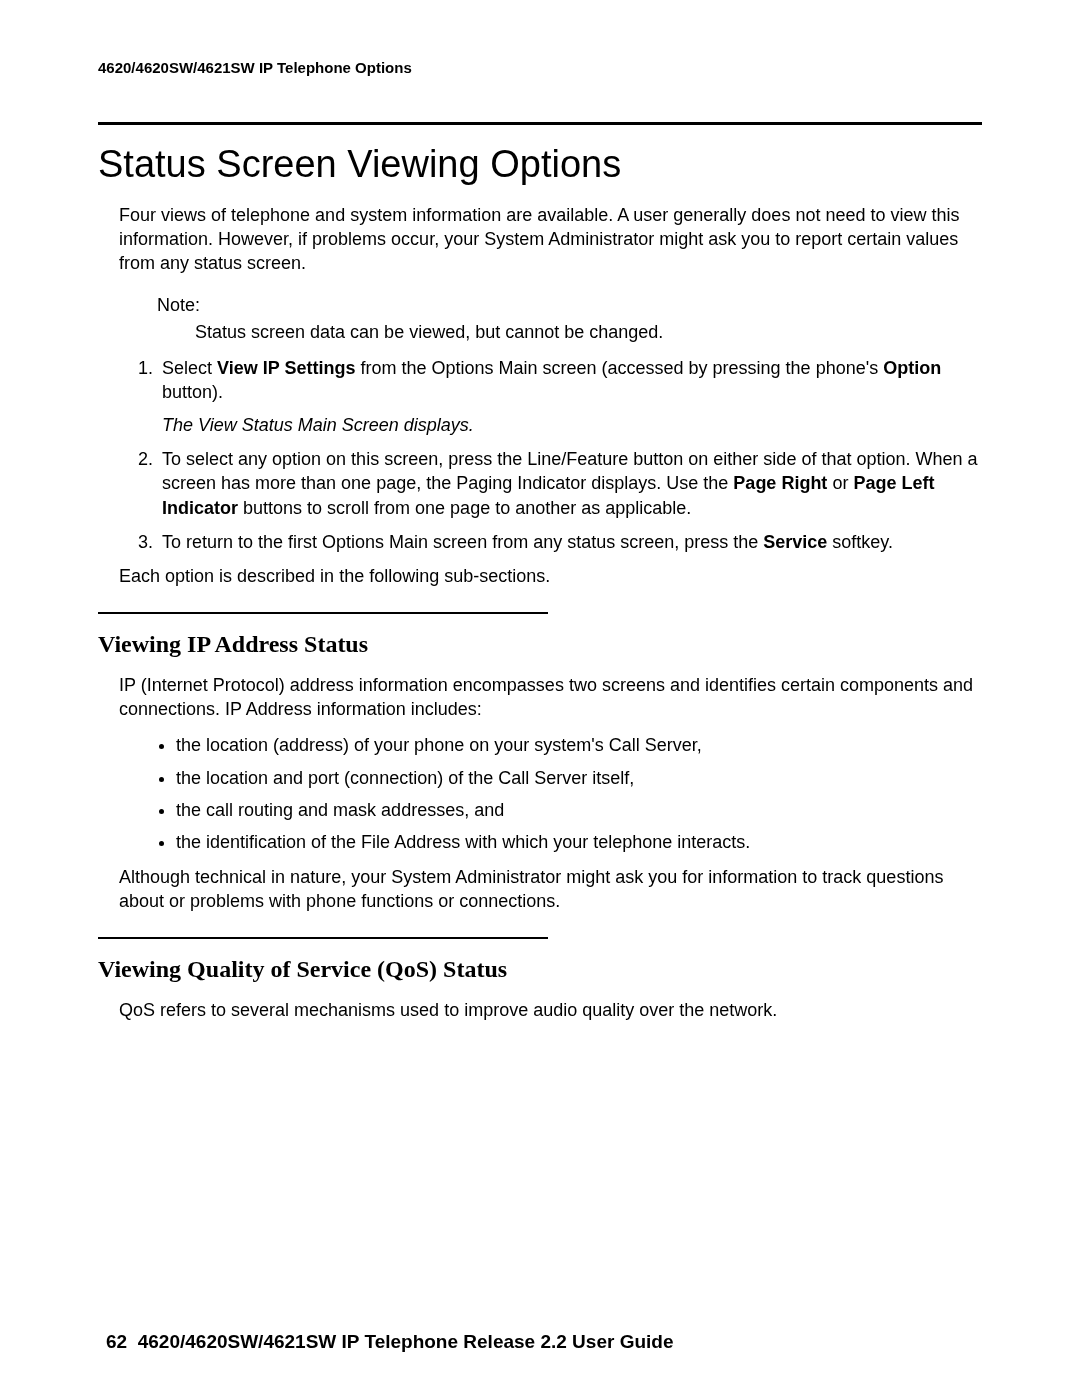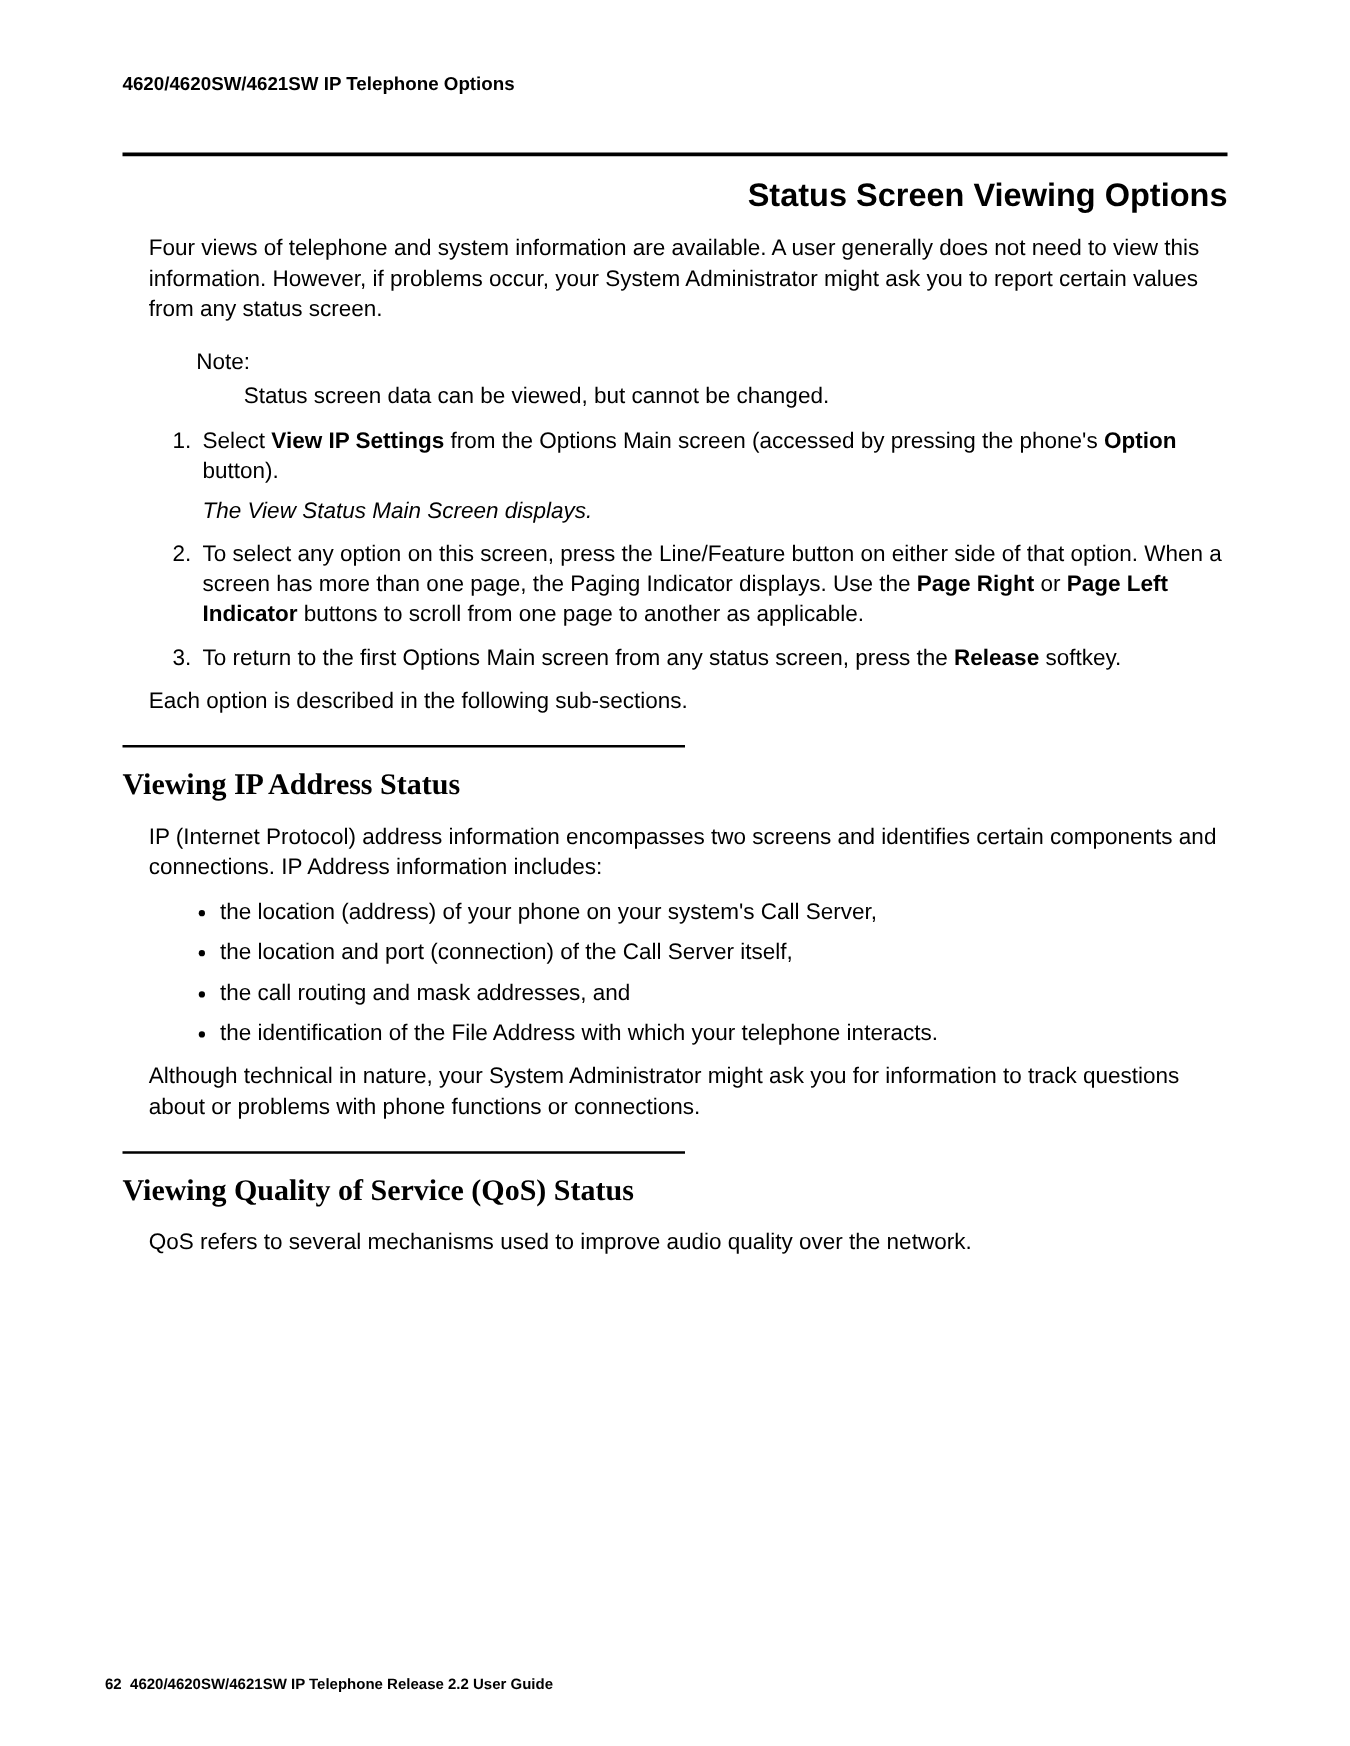--- a/index.html
+++ b/index.html
@@ -28,24 +28,23 @@
     border-top: 3px solid #000;
     margin: 10px 0 14px 0;
   }
   .rule-thin {
     border: 0;
     border-top: 2px solid #000;
     margin: 24px 0 14px 0;
     width: 450px;
   }
   h1 {
-    font-size: 26px;
-    font-weight: bold;
+    font-size: 38px;
+    font-weight: normal;
     margin: 0 0 12px 0;
-    text-align: right;
   }
   h2 {
     font-size: 24px;
     font-weight: bold;
     margin: 0 0 12px 0;
     font-family: Liberation Serif, serif;
   }
   .body-block {
     margin-left: 21px;
   }
@@ -79,23 +78,23 @@
     list-style: disc;
     margin: 6px 0 10px 0;
     padding-left: 78px;
   }
   ul.bullets li {
     margin-bottom: 8px;
   }
   b { font-weight: bold; }
   .footer {
     position: absolute;
-    left: 84px;
+    left: 106px;
     bottom: 42px;
-    font-size: 12px;
+    font-size: 19px;
     font-weight: bold;
   }
 </style>
 </head>
 <body>
 
 <div class="page">
 
   <div class="running-header">4620/4620SW/4621SW IP Telephone Options</div>
 
@@ -112,21 +111,21 @@
 
   <ol class="steps">
     <li>
       <span>Select </span><b>View IP Settings</b><span> from the Options Main screen (accessed by pressing the phone's </span><b>Option</b><span> button).</span>
       <span class="step-result">The View Status Main Screen displays.</span>
     </li>
     <li>
       <span>To select any option on this screen, press the Line/Feature button on either side of that option. When a screen has more than one page, the Paging Indicator displays. Use the </span><b>Page Right</b><span> or </span><b>Page Left Indicator</b><span> buttons to scroll from one page to another as applicable.</span>
     </li>
     <li>
-      <span>To return to the first Options Main screen from any status screen, press the </span><b>Release</b><span> softkey.</span>
+      <span>To return to the first Options Main screen from any status screen, press the </span><b>Service</b><span> softkey.</span>
     </li>
   </ol>
 
   <div class="body-block">
     <p>Each option is described in the following sub-sections.</p>
   </div>
 
   <hr class="rule-thin">
 
   <h2>Viewing IP Address Status</h2>

